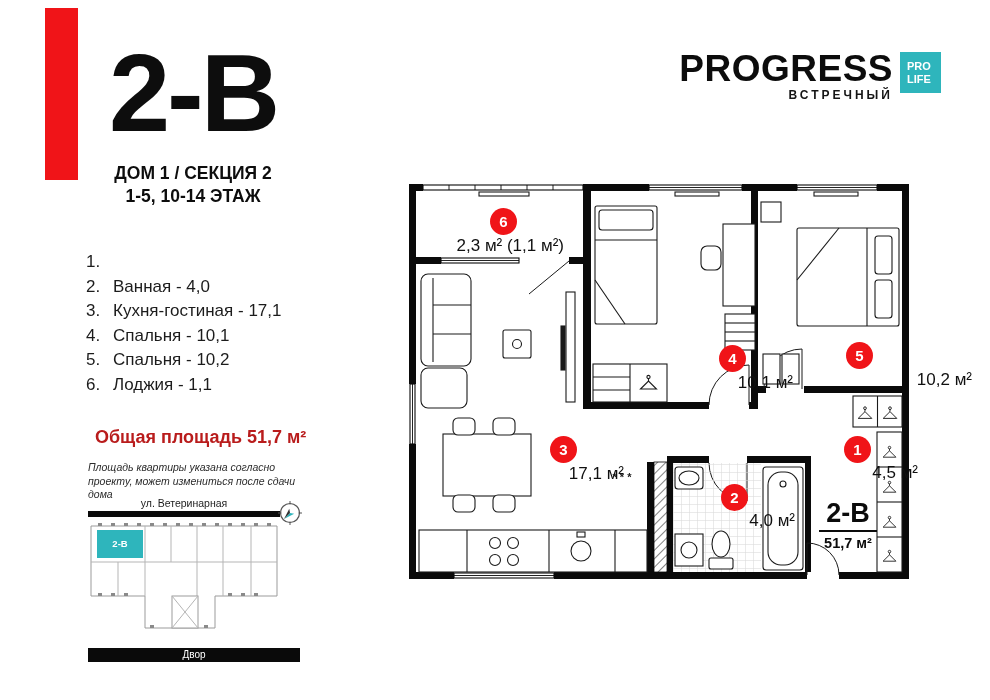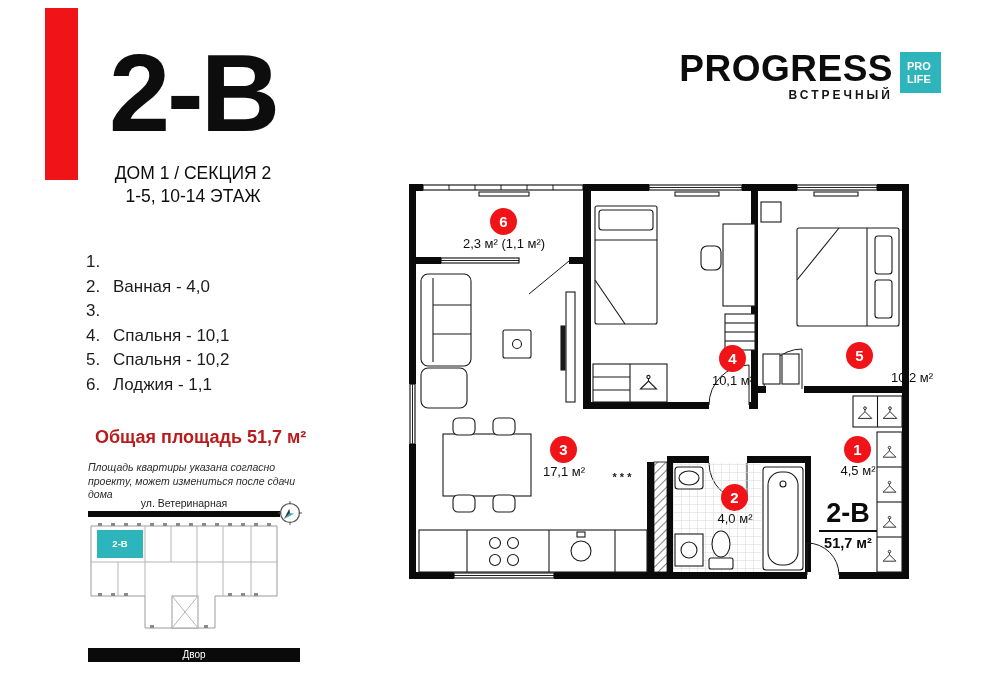--- a/index.html
+++ b/index.html
@@ -3,21 +3,21 @@
 <meta charset="utf-8">
 <style>
   html,body{margin:0;padding:0;background:#fff;}
   .canvas{position:relative;width:990px;height:700px;background:#ffffff;overflow:hidden;
           font-family:"Liberation Sans","DejaVu Sans",sans-serif;color:#111;}
 
   
   .red-bar{position:absolute;left:45px;top:8px;width:33px;height:172px;background:#f01418;}
   .apt-code{position:absolute;left:88px;top:38px;width:210px;text-align:center;
             font-size:110px;font-weight:800;letter-spacing:-3px;color:#0d0d0d;line-height:110px;}
-  .apt-loc{position:absolute;left:88px;width:210px;text-align:center;font-weight:400;
+  .apt-loc{position:absolute;left:88px;width:210px;text-align:center;font-weight:700;
            font-size:17.5px;color:#0d0d0d;}
   .apt-loc1{top:163px;} .apt-loc2{top:186px;}
 
   .room-list{position:absolute;left:86px;top:250px;margin:0;padding:0;list-style:none;
              font-size:17px;line-height:24.5px;color:#1c1c1c;}
   .room-list li{display:flex;}
   .room-list .num{width:27px;}
 
   .total-area{position:absolute;left:95px;top:427px;font-size:18px;font-weight:700;color:#b91c1c;}
   .disclaimer{position:absolute;left:88px;top:461px;width:228px;font-size:10.5px;
@@ -40,21 +40,21 @@
                display:flex;flex-direction:column;justify-content:center;padding-left:7px;box-sizing:border-box;}
   .brand-project{position:absolute;right:97px;top:88px;font-size:12px;font-weight:700;
                  letter-spacing:3px;color:#151515;}
 
   
   .plan-wrap{position:absolute;left:409px;top:184px;width:502px;height:397px;}
   .plan-wrap svg{display:block;}
   .badge{position:absolute;width:27px;height:27px;border-radius:50%;background:#f01418;
          color:#fff;font-size:15px;font-weight:700;display:flex;align-items:center;
          justify-content:center;}
-  .area-label{position:absolute;width:120px;text-align:center;font-size:13px;color:#101010;}
+  .area-label{position:absolute;width:120px;text-align:right;font-size:17px;color:#101010;}
   .unit-block{position:absolute;left:812px;top:499px;width:72px;text-align:center;}
   .unit-block .code{font-size:27px;font-weight:800;color:#0b0b0b;line-height:28px;}
   .unit-block .rule{width:58px;border-top:2px solid #0b0b0b;margin:3px auto;}
   .unit-block .area{font-size:14.5px;font-weight:700;color:#0b0b0b;}
 
   svg text{font-family:"Liberation Sans","DejaVu Sans",sans-serif;}
 </style>
 </head>
 <body>
 
@@ -68,20 +68,21 @@
   <ol class="room-list">
     <li>
         <span class="num">1.</span>
       </li>
     <li>
         <span class="num">2.</span>
         <span>Ванная - 4,0</span>
       </li>
     <li>
         <span class="num">3.</span>
+        <span>Кухня-гостиная - 17,1</span>
       </li>
     <li>
         <span class="num">4.</span>
         <span>Спальня - 10,1</span>
       </li>
     <li>
         <span class="num">5.</span>
         <span>Спальня - 10,2</span>
       </li>
     <li>

